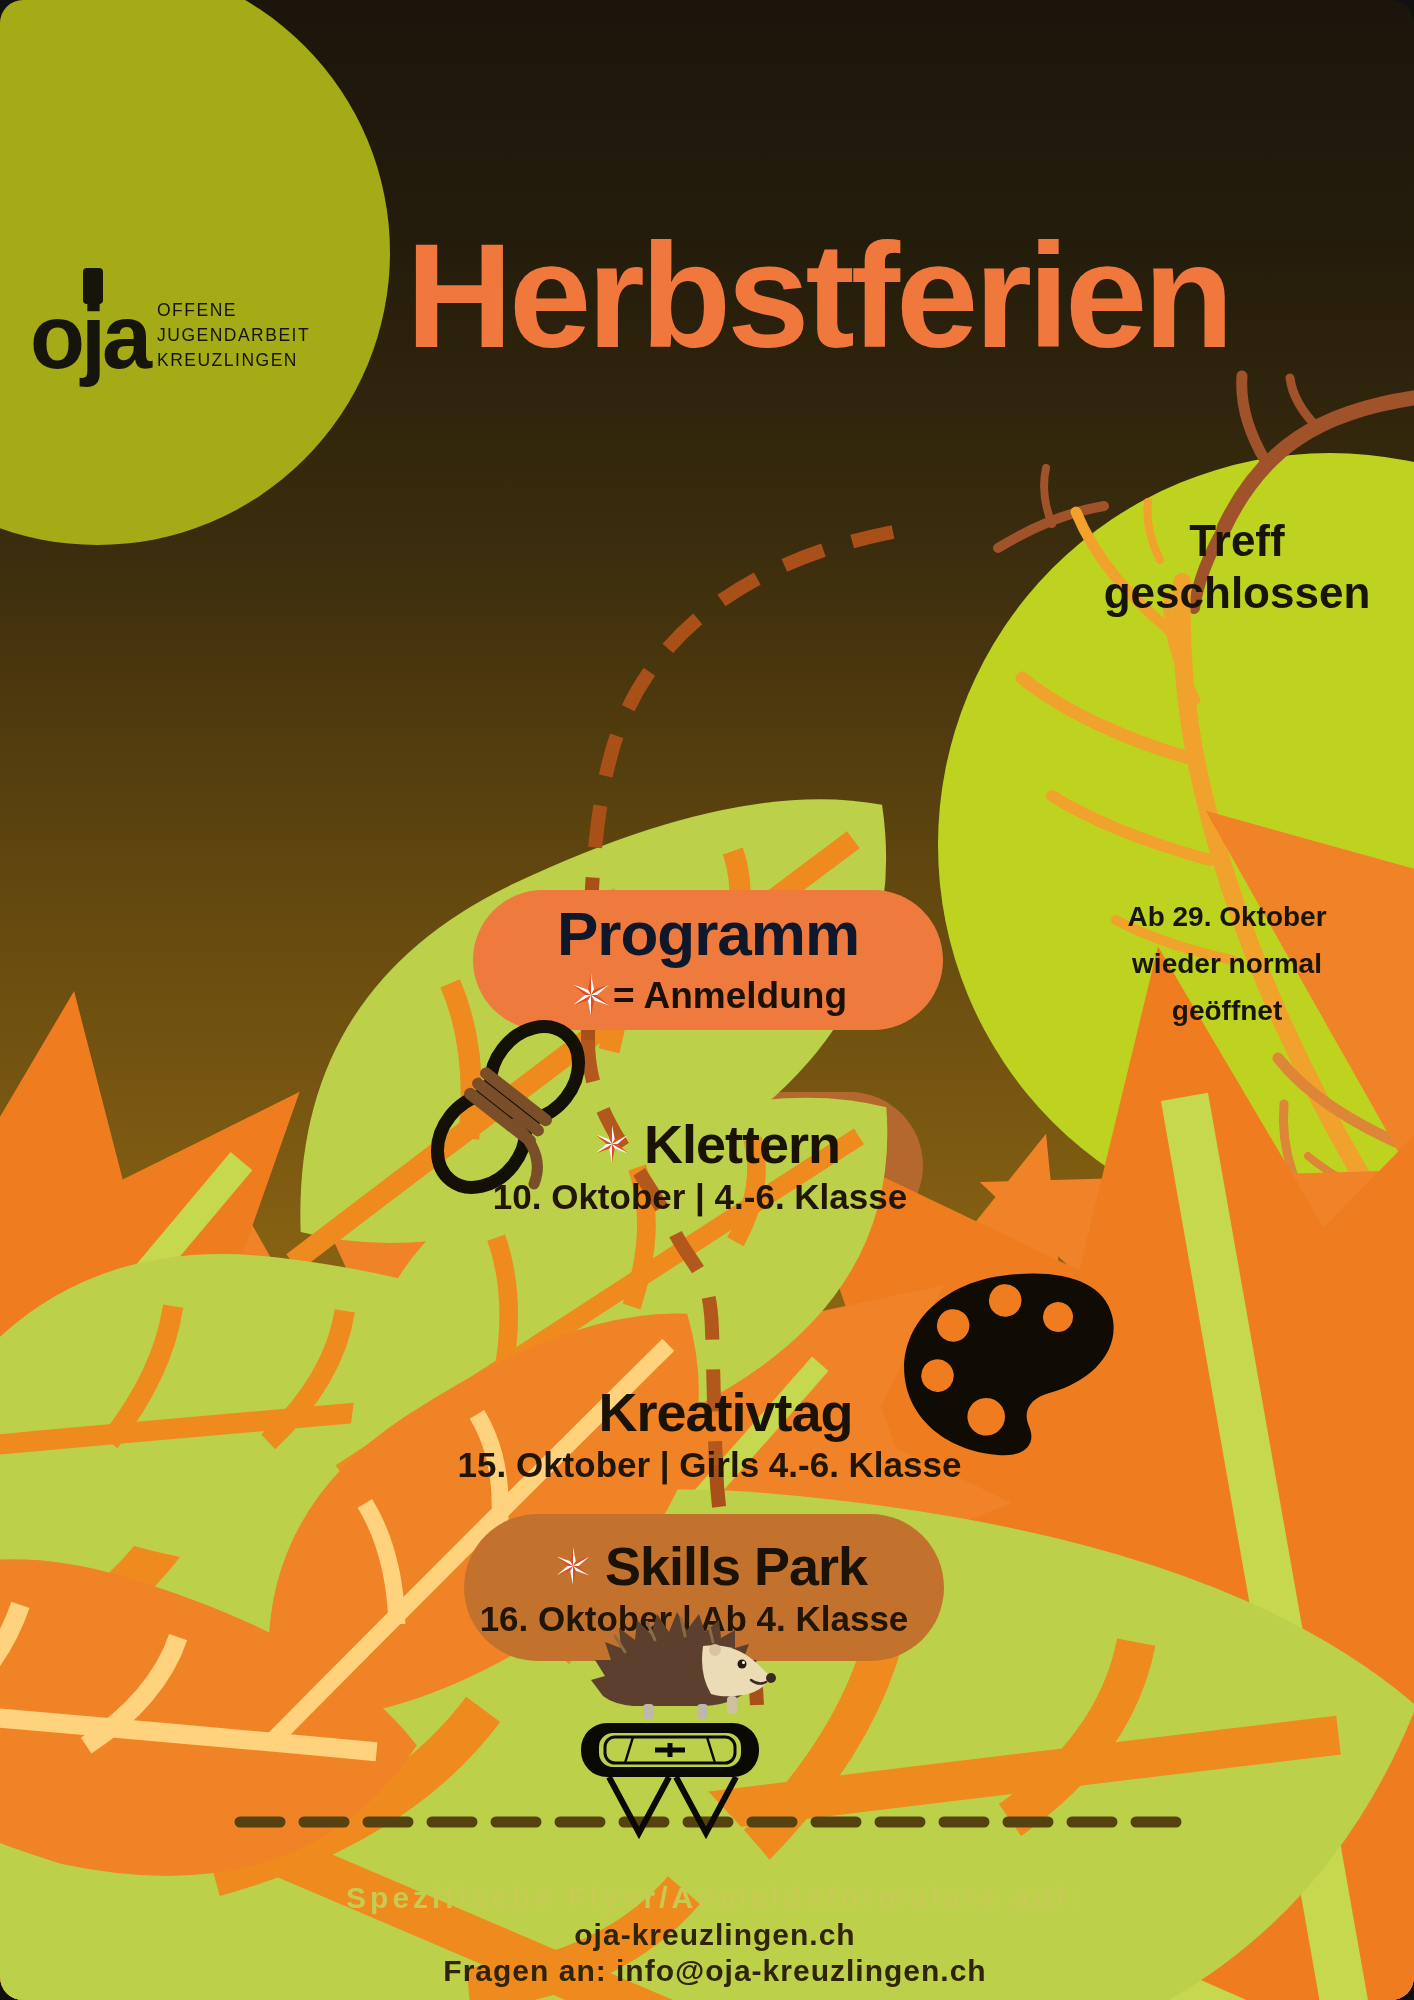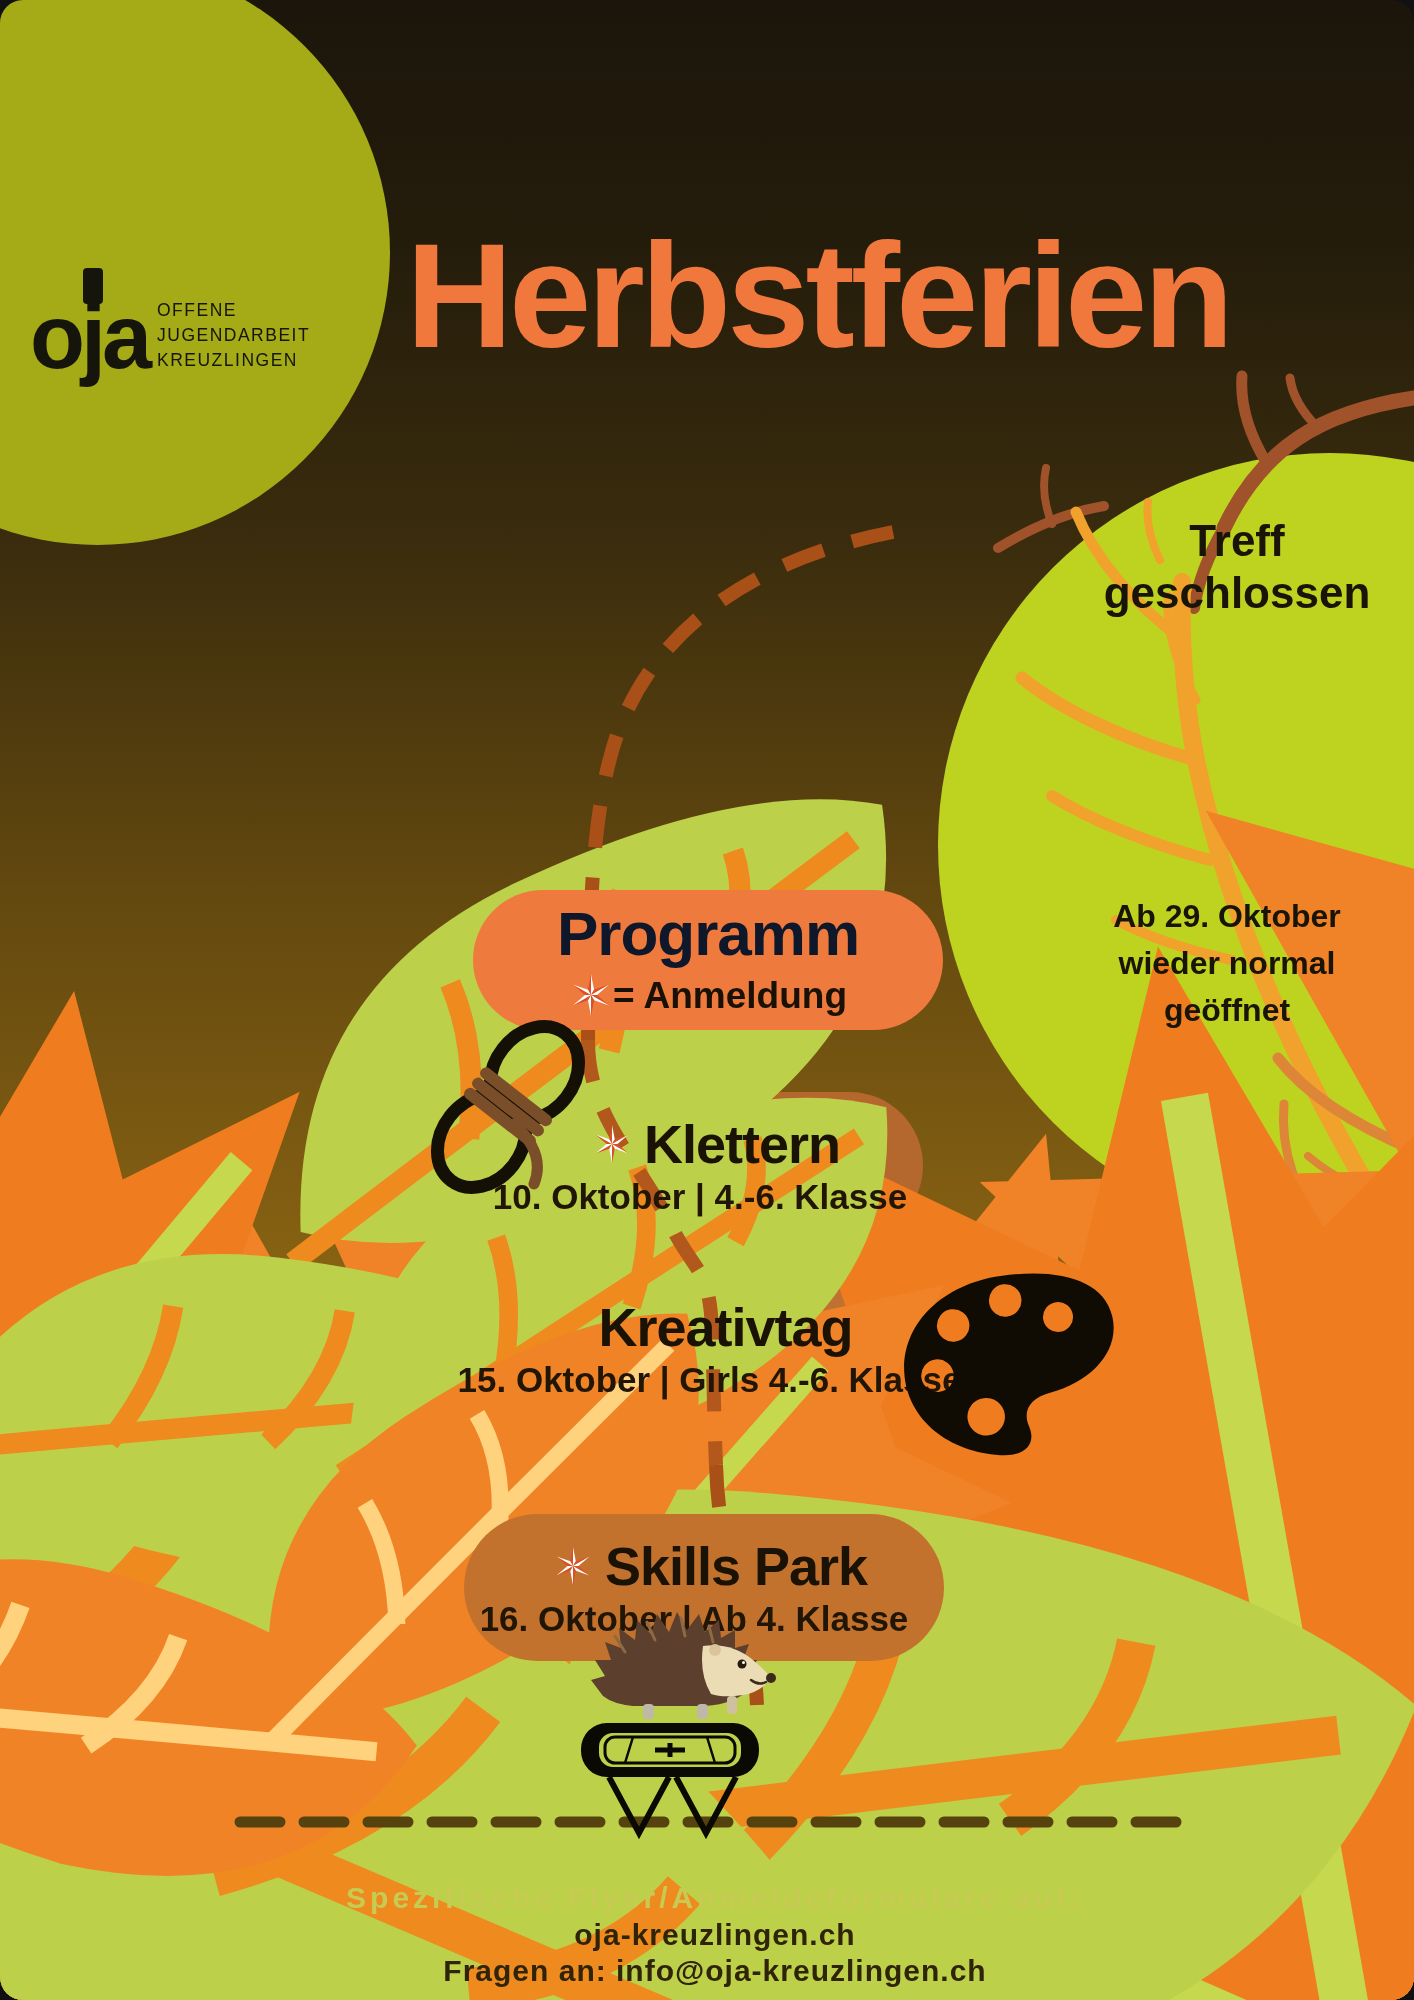--- a/index.html
+++ b/index.html
@@ -13,28 +13,28 @@
   .dash-over{position:absolute;left:0;top:0;z-index:3;pointer-events:none;}
   .logo{position:absolute;left:30px;top:268px;z-index:2;color:#15150c;}
   .logo-mark{position:absolute;left:0;top:24px;font-size:90px;font-weight:bold;letter-spacing:-4px;line-height:90px;}
   .logo-bar{position:absolute;left:53px;top:0;width:20px;height:36px;background:#15150c;border-radius:4px;}
   .logo-org{position:absolute;left:127px;top:30px;font-size:17.5px;line-height:25px;letter-spacing:1.5px;white-space:nowrap;}
   .title{position:absolute;left:406px;top:218px;z-index:2;margin:0;font-size:148px;line-height:1.05;
     font-weight:bold;letter-spacing:-4px;color:#f1783c;white-space:nowrap;}
   .treff{position:absolute;left:1060px;top:515px;width:354px;z-index:2;text-align:center;
     font-size:44px;line-height:52px;font-weight:bold;color:#181407;}
   .reopen{position:absolute;left:1040px;top:893px;width:374px;z-index:2;text-align:center;
-    font-size:32px;line-height:47px;font-weight:bold;color:#181407;}
+    font-size:28px;line-height:47px;font-weight:bold;color:#181407;}
   .pill{position:absolute;display:flex;align-items:center;justify-content:center;}
   .pill-inner{position:relative;z-index:4;display:flex;flex-direction:column;align-items:center;gap:8px;width:100%;}
   .programm{left:473px;top:890px;width:470px;height:140px;border-radius:70px;background:#ee7a3e;z-index:4;}
   .p-title{font-size:62px;font-weight:bold;letter-spacing:-1px;color:#0f172a;line-height:1;}
   .legend{display:flex;align-items:center;font-size:37px;font-weight:bold;color:#191105;line-height:1;}
   .ev1{left:477px;top:1092px;width:446px;height:147px;border-radius:74px;background:#b5682d;}
-  .ev2{left:437px;top:1273px;width:600px;height:150px;border-radius:75px;background:#c07031;}
+  .ev2{left:437px;top:1358px;width:600px;height:150px;border-radius:75px;background:#c07031;}
   .ev2 .pill-inner{padding-right:55px;}
   .ev3{left:464px;top:1514px;width:480px;height:147px;border-radius:74px;background:#c3722e;z-index:4;}
   .ev3 .pill-inner{padding-right:20px;text-align:right;}
   .cap-disc{position:absolute;left:888px;top:1307px;width:150px;height:150px;border-radius:50%;background:#cc7a37;}
   .ev-title-row{display:flex;align-items:center;gap:12px;line-height:1;margin-left:32px;}
   .ev-title{font-size:54px;font-weight:bold;letter-spacing:-1px;color:#1b1206;}
   .ev-details{font-size:35px;font-weight:bold;color:#211505;line-height:1;}
   .s44{width:44px;height:44px;}
   .s40{width:40px;height:40px;}
   .icon-svg{position:absolute;z-index:6;pointer-events:none;}

